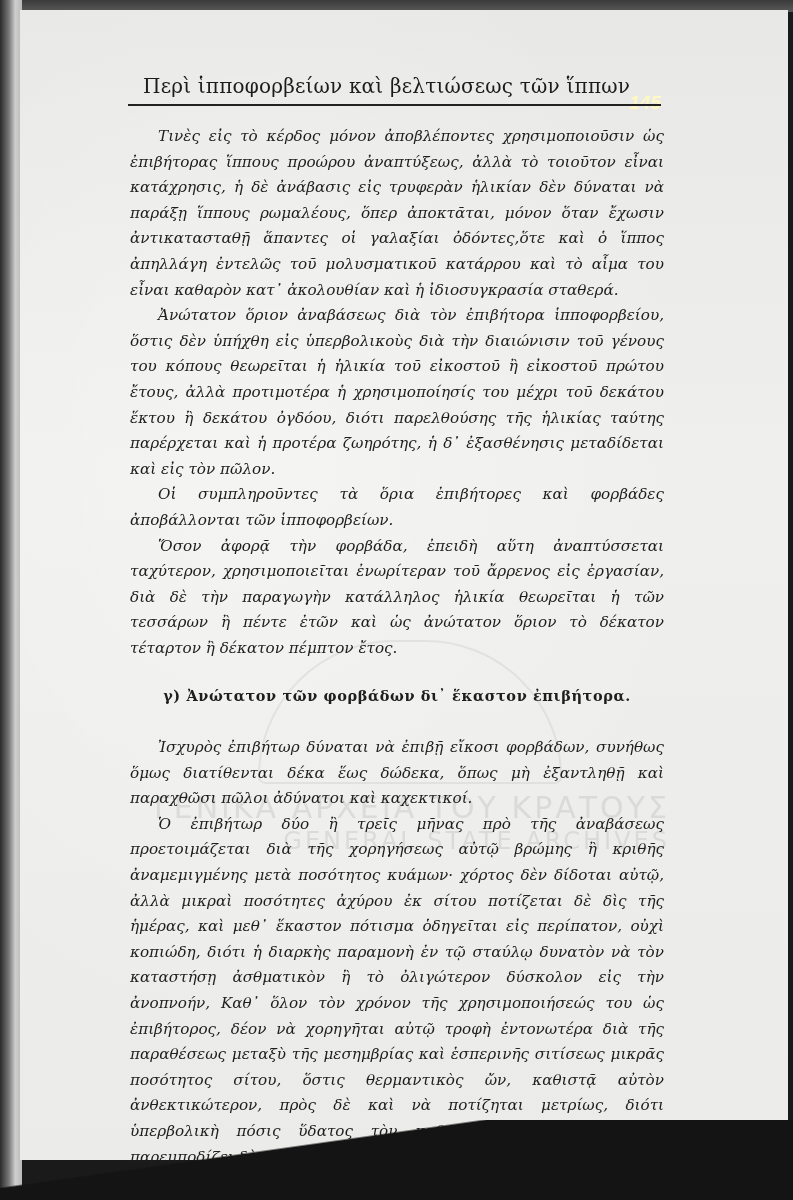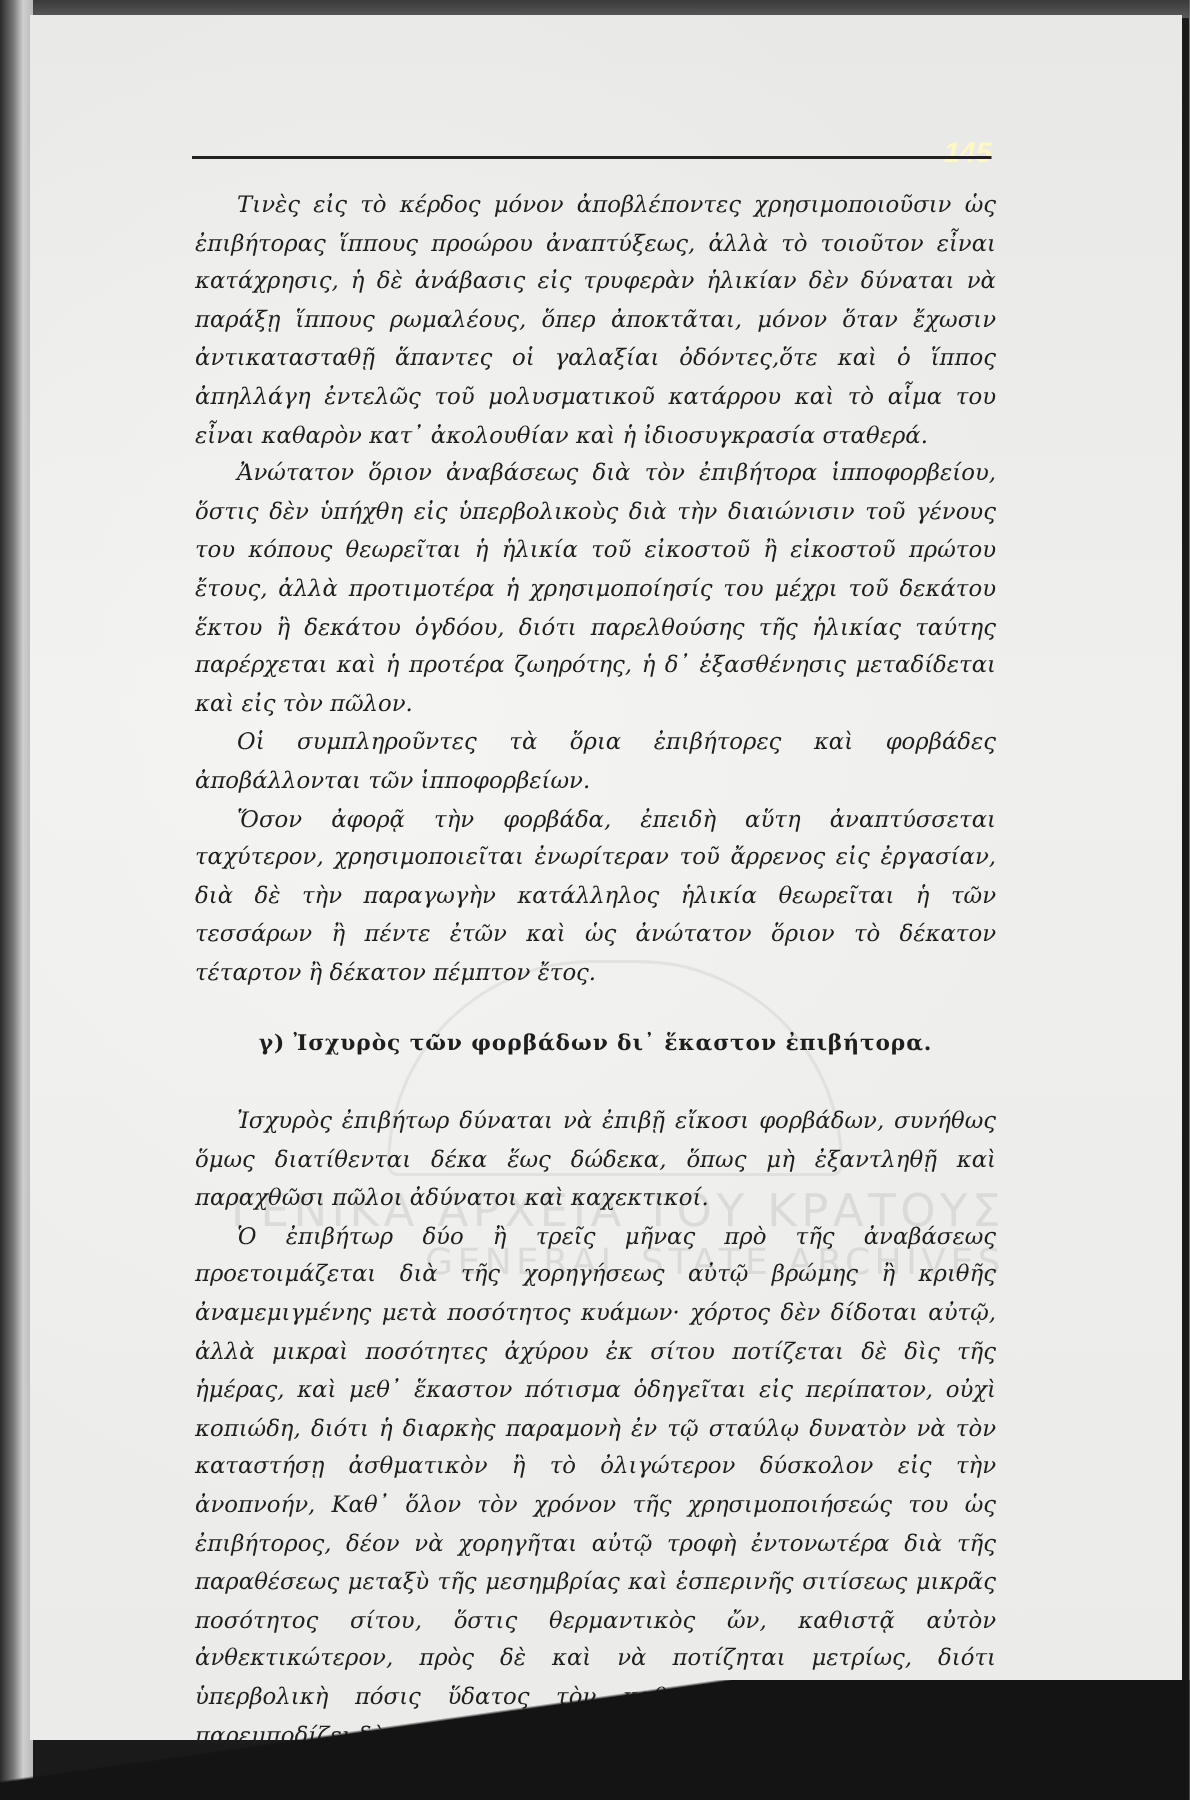--- a/index.html
+++ b/index.html
@@ -78,27 +78,28 @@
 
 <div class="page"></div>
 
 <div class="watermark">
   <div class="wm-logo"></div>
   <div class="wm-gr">ΓΕΝΙΚΑ ΑΡΧΕΙΑ ΤΟΥ ΚΡΑΤΟΥΣ</div>
   <div class="wm-en">GENERAL STATE ARCHIVES</div>
 </div>
 
 <div class="header">
+  <div class="running-title">Περὶ ἱπποφορβείων καὶ βελτιώσεως τῶν ἵππων</div>
   <div class="page-number">145</div>
   <div class="header-rule"></div>
 </div>
 
 <div class="body-text">
   <p class="indent">Τινὲς εἰς τὸ κέρδος μόνον ἀποβλέποντες χρησιμοποιοῦσιν ὡς ἐπιβήτορας ἵππους προώρου ἀναπτύξεως, ἀλλὰ τὸ τοιοῦτον εἶναι κατάχρησις, ἡ δὲ ἀνάβασις εἰς τρυφερὰν ἡλικίαν δὲν δύναται νὰ παράξῃ ἵππους ρωμαλέους, ὅπερ ἀποκτᾶται, μόνον ὅταν ἔχωσιν ἀντικατασταθῇ ἅπαντες οἱ γαλαξίαι ὀδόντες,ὅτε καὶ ὁ ἵππος ἀπηλλάγη ἐντελῶς τοῦ μολυσματικοῦ κατάρρου καὶ τὸ αἷμα του εἶναι καθαρὸν κατ᾽ ἀκολουθίαν καὶ ἡ ἰδιοσυγκρασία σταθερά.</p>
   <p class="indent">Ἀνώτατον ὅριον ἀναβάσεως διὰ τὸν ἐπιβήτορα ἱπποφορβείου, ὅστις δὲν ὑπήχθη εἰς ὑπερβολικοὺς διὰ τὴν διαιώνισιν τοῦ γένους του κόπους θεωρεῖται ἡ ἡλικία τοῦ εἰκοστοῦ ἢ εἰκοστοῦ πρώτου ἔτους, ἀλλὰ προτιμοτέρα ἡ χρησιμοποίησίς του μέχρι τοῦ δεκάτου ἕκτου ἢ δεκάτου ὀγδόου, διότι παρελθούσης τῆς ἡλικίας ταύτης παρέρχεται καὶ ἡ προτέρα ζωηρότης, ἡ δ᾽ ἐξασθένησις μεταδίδεται καὶ εἰς τὸν πῶλον.</p>
   <p class="indent">Οἱ συμπληροῦντες τὰ ὅρια ἐπιβήτορες καὶ φορβάδες ἀποβάλλονται τῶν ἱπποφορβείων.</p>
   <p class="indent">Ὅσον ἀφορᾷ τὴν φορβάδα, ἐπειδὴ αὕτη ἀναπτύσσεται ταχύτερον, χρησιμοποιεῖται ἐνωρίτεραν τοῦ ἄρρενος εἰς ἐργασίαν, διὰ δὲ τὴν παραγωγὴν κατάλληλος ἡλικία θεωρεῖται ἡ τῶν τεσσάρων ἢ πέντε ἐτῶν καὶ ὡς ἀνώτατον ὅριον τὸ δέκατον τέταρτον ἢ δέκατον πέμπτον ἔτος.</p>
-  <p class="section-heading">γ) Ἰσχυρὸς τῶν φορβάδων δι᾽ ἕκαστον ἐπιβήτορα.</p>
+  <p class="section-heading">γ) Ἀνώτατον τῶν φορβάδων δι᾽ ἕκαστον ἐπιβήτορα.</p>
   <p class="indent">Ἰσχυρὸς ἐπιβήτωρ δύναται νὰ ἐπιβῇ εἴκοσι φορβάδων, συνήθως ὅμως διατίθενται δέκα ἕως δώδεκα, ὅπως μὴ ἐξαντληθῇ καὶ παραχθῶσι πῶλοι ἀδύνατοι καὶ καχεκτικοί.</p>
   <p class="indent">Ὁ ἐπιβήτωρ δύο ἢ τρεῖς μῆνας πρὸ τῆς ἀναβάσεως προετοιμάζεται διὰ τῆς χορηγήσεως αὐτῷ βρώμης ἢ κριθῆς ἀναμεμιγμένης μετὰ ποσότητος κυάμων· χόρτος δὲν δίδοται αὐτῷ, ἀλλὰ μικραὶ ποσότητες ἀχύρου ἐκ σίτου ποτίζεται δὲ δὶς τῆς ἡμέρας, καὶ μεθ᾽ ἕκαστον πότισμα ὁδηγεῖται εἰς περίπατον, οὐχὶ κοπιώδη, διότι ἡ διαρκὴς παραμονὴ ἐν τῷ σταύλῳ δυνατὸν νὰ τὸν καταστήσῃ ἀσθματικὸν ἢ τὸ ὀλιγώτερον δύσκολον εἰς τὴν ἀνοπνοήν, Καθ᾽ ὅλον τὸν χρόνον τῆς χρησιμοποιήσεώς του ὡς ἐπιβήτορος, δέον νὰ χορηγῆται αὐτῷ τροφὴ ἐντονωτέρα διὰ τῆς παραθέσεως μεταξὺ τῆς μεσημβρίας καὶ ἑσπερινῆς σιτίσεως μικρᾶς ποσότητος σίτου, ὅστις θερμαντικὸς ὤν, καθιστᾷ αὐτὸν ἀνθεκτικώτερον, πρὸς δὲ καὶ νὰ ποτίζηται μετρίως, διότι ὑπερβολικὴ πόσις ὕδατος τὸν καθιστᾷ ὀκνόν, ἀσθματικόν, παρεμποδίζει δὲ καὶ τὴν πέψιν.</p>
 </div>
 
 <div class="page-bottom-shadow"></div>
 
 </body></html>

